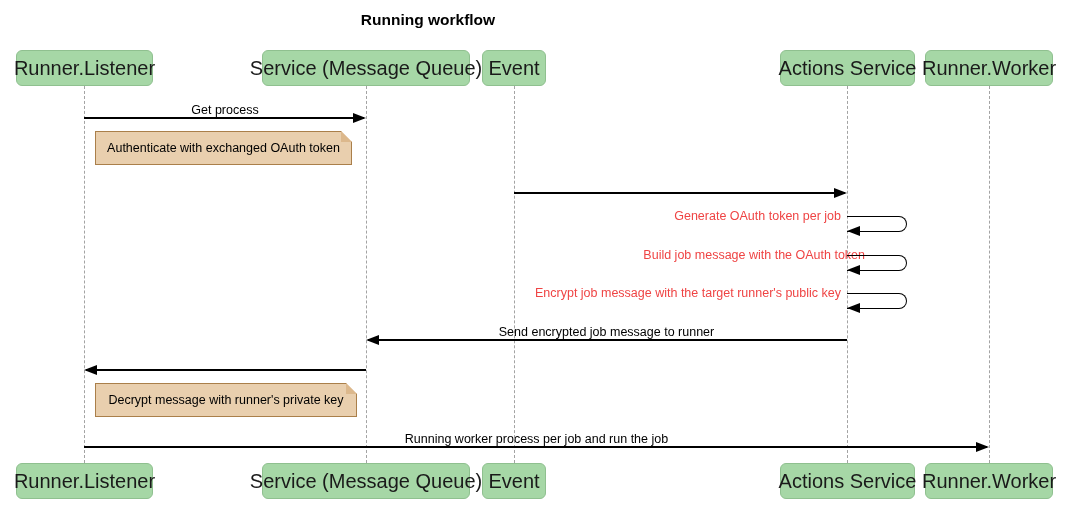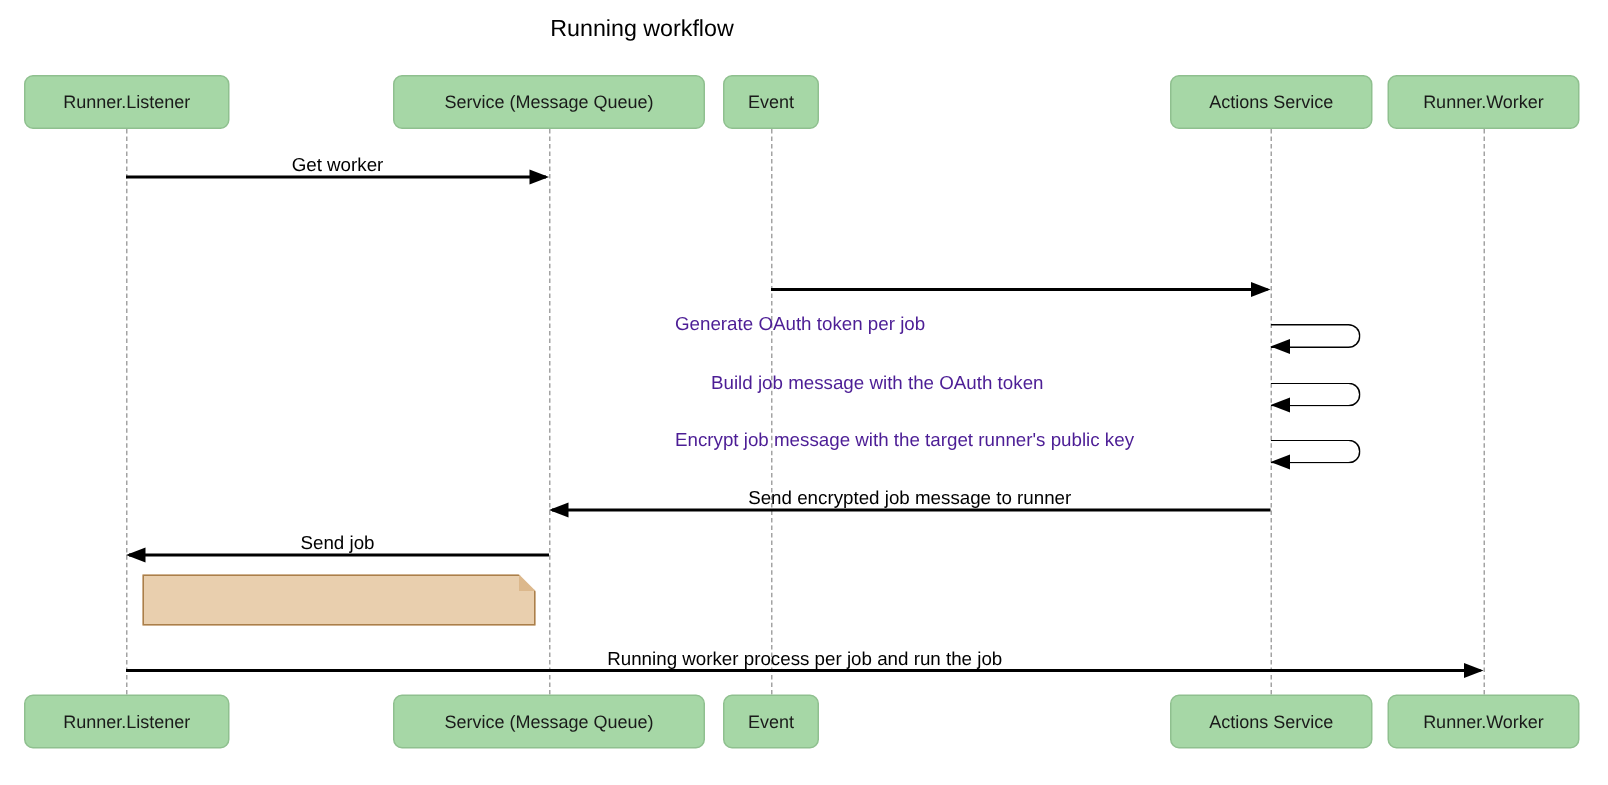--- a/index.html
+++ b/index.html
@@ -14,46 +14,46 @@
     --arrow:#000000;
     --title-text:#000000;
   }
   html,body{margin:0;padding:0;background:var(--background);}
   .diagram{
     position:relative;width:1072px;height:523px;background:var(--background);
     font-family:"Liberation Sans",sans-serif;color:#000;overflow:hidden;
   }
   .title{
     position:absolute;left:0;top:11px;width:856px;text-align:center;
-    font-size:15.5px;font-weight:normal;color:var(--title-text);
+    font-size:15.5px;font-weight:bold;color:var(--title-text);
   }
   .lifeline{
     position:absolute;top:86px;height:377px;width:0;
     border-left:1px dashed var(--lifeline);
   }
   .actor{
     position:absolute;height:36px;border-radius:6px;
     background:var(--actor-fill);border:1px solid var(--actor-border);
     display:flex;align-items:center;justify-content:center;
-    font-size:12px;color:var(--actor-text);box-sizing:border-box;white-space:nowrap;
+    font-size:20px;color:var(--actor-text);box-sizing:border-box;white-space:nowrap;
   }
   .msg-line{position:absolute;height:1.5px;background:var(--arrow);}
   .head-r{position:absolute;width:0;height:0;
     border-top:5px solid transparent;border-bottom:5px solid transparent;
     border-left:13px solid var(--arrow);}
   .head-l{position:absolute;width:0;height:0;
     border-top:5px solid transparent;border-bottom:5px solid transparent;
     border-right:13px solid var(--arrow);}
   .msg-label{
     position:absolute;text-align:center;font-size:12.5px;line-height:14px;
     color:#000;white-space:nowrap;
   }
   .self-label{
-    position:absolute;text-align:left;font-size:12.5px;line-height:14px;
-    color:#4c1d95;white-space:nowrap;
+    position:absolute;text-align:right;font-size:12.5px;line-height:14px;
+    color:#ef4444;white-space:nowrap;
   }
   .loop{
     position:absolute;width:60px;height:16px;box-sizing:border-box;
     border:1.5px solid var(--arrow);border-left:none;
     border-radius:0 10px 10px 0;
   }
   .note{
     position:absolute;background:var(--note-fill);border:1px solid var(--note-border);
     box-sizing:border-box;display:flex;align-items:center;justify-content:center;
     font-size:12.5px;white-space:nowrap;
@@ -79,49 +79,54 @@
   <div class="lifeline" style="left:514px"></div>
   <div class="lifeline" style="left:847px"></div>
   <div class="lifeline" style="left:989px"></div>
 
   <div class="actor" style="left:16px;top:50px;width:137px">Runner.Listener</div>
   <div class="actor" style="left:262px;top:50px;width:208px">Service (Message Queue)</div>
   <div class="actor" style="left:482px;top:50px;width:64px">Event</div>
   <div class="actor" style="left:780px;top:50px;width:135px">Actions Service</div>
   <div class="actor" style="left:925px;top:50px;width:128px">Runner.Worker</div>
 
-  <div class="msg-label" style="left:84px;top:103px;width:282px">Get worker</div>
+  <div class="msg-label" style="left:84px;top:103px;width:282px">Get process</div>
   <div class="msg-line" style="left:84px;top:117px;width:280px"></div>
   <div class="head-r" style="left:353px;top:113px"></div>
 
+  <div class="note" style="left:95px;top:131px;width:257px;height:34px">
+    <span>Authenticate with exchanged OAuth token</span>
+    <div class="note-fold-cover"></div>
+    <div class="note-fold"></div>
+  </div>
 
   <div class="msg-line" style="left:514px;top:192px;width:331px"></div>
   <div class="head-r" style="left:834px;top:188px"></div>
 
   <div class="self-label" style="left:450px;top:209px;width:391px">Generate OAuth token per job</div>
   <div class="loop" style="left:847px;top:216px"></div>
   <div class="head-l" style="left:847px;top:226px"></div>
 
   <div class="self-label" style="left:474px;top:248px;width:391px">Build job message with the OAuth token</div>
   <div class="loop" style="left:847px;top:255px"></div>
   <div class="head-l" style="left:847px;top:265px"></div>
 
   <div class="self-label" style="left:450px;top:286px;width:391px">Encrypt job message with the target runner's public key</div>
   <div class="loop" style="left:847px;top:293px"></div>
   <div class="head-l" style="left:847px;top:303px"></div>
 
   <div class="msg-label" style="left:366px;top:325px;width:481px">Send encrypted job message to runner</div>
   <div class="msg-line" style="left:368px;top:339px;width:479px"></div>
   <div class="head-l" style="left:366px;top:335px"></div>
 
-  <div class="msg-label" style="left:84px;top:355px;width:282px">Send job</div>
   <div class="msg-line" style="left:86px;top:369px;width:280px"></div>
   <div class="head-l" style="left:84px;top:365px"></div>
 
   <div class="note" style="left:95px;top:383px;width:262px;height:34px">
+    <span>Decrypt message with runner's private key</span>
     <div class="note-fold-cover"></div>
     <div class="note-fold"></div>
   </div>
 
   <div class="msg-label" style="left:84px;top:432px;width:905px">Running worker process per job and run the job</div>
   <div class="msg-line" style="left:84px;top:446px;width:903px"></div>
   <div class="head-r" style="left:976px;top:442px"></div>
 
   <div class="actor" style="left:16px;top:463px;width:137px">Runner.Listener</div>
   <div class="actor" style="left:262px;top:463px;width:208px">Service (Message Queue)</div>

